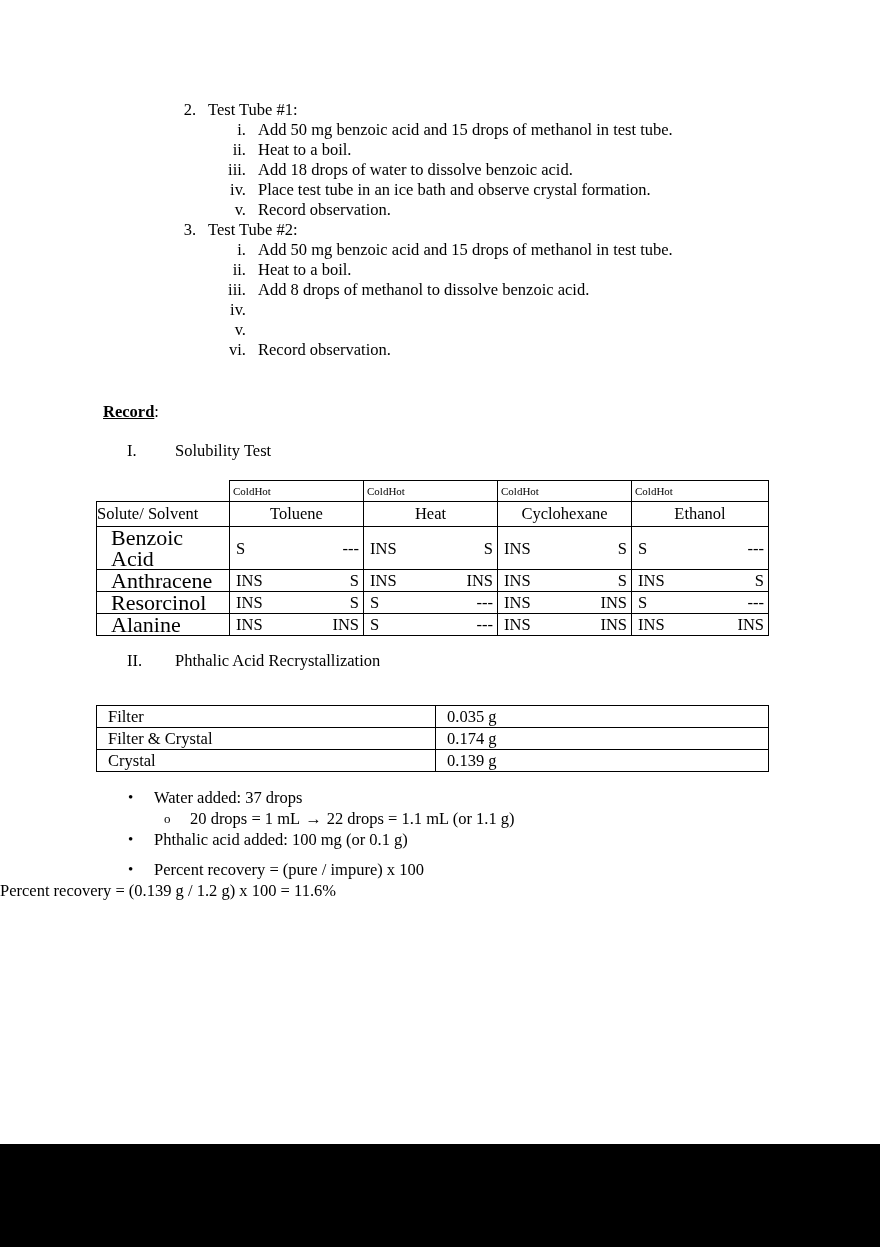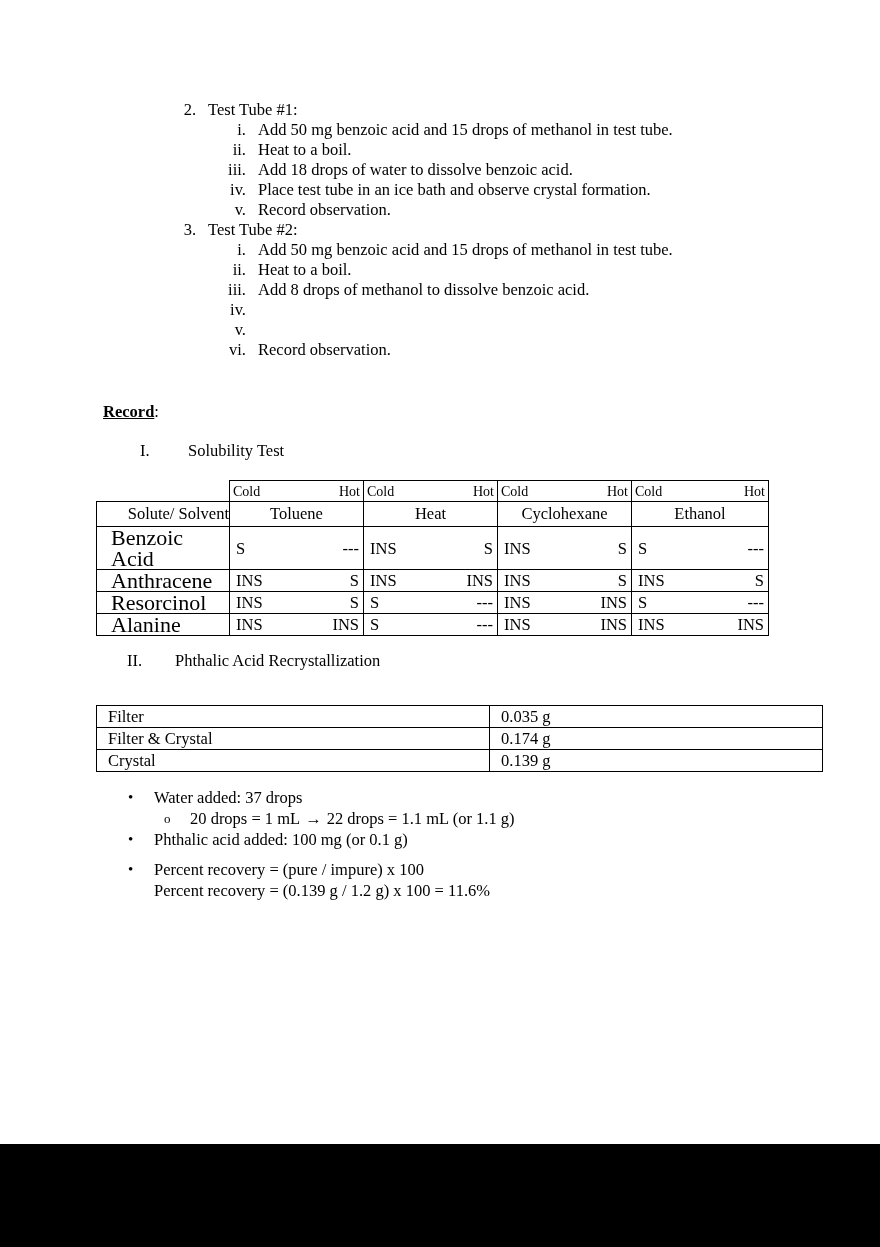--- a/index.html
+++ b/index.html
@@ -103,21 +103,21 @@
   
   .sec-head {
     position: absolute;
     font-size: 16.5px;
     line-height: 20px;
   }
   .sec-head .num {
     display: inline-block;
     width: 48px;
   }
-  #sec-1 { left: 127px; top: 441px; margin-left: 13px; }
+  #sec-1 { left: 127px; top: 441px; }
   #sec-2 { left: 127px; top: 651px; }
 
   
   .sol-table {
     position: absolute;
     left: 96px;
     top: 480px;
     border-collapse: collapse;
     font-size: 16.5px;
     table-layout: fixed;
@@ -133,33 +133,32 @@
   }
   .sol-table .no-border {
     border: none;
   }
   .solute-col { width: 133px; }
   .solv-col { width: 134px; }
   .solv-col-w { width: 137px; }
 
   .ch-split {
     display: flex;
-    justify-content: space-between;
-    font-size: 14px;
+    font-size: 11px;
     padding: 0 3px;
     line-height: 19px;
     font-family: Liberation Serif, serif;
   }
   .solvent-name {
     text-align: center;
     font-size: 16.5px;
     line-height: 24px;
   }
   .solute-head {
-    text-align: right;
+    text-align: left;
     font-size: 16.5px;
     line-height: 24px;
   }
   .solute-cell {
     font-size: 22px;
     padding-left: 14px;
     line-height: 21px;
   }
   .val-split {
     display: flex;
@@ -182,21 +181,21 @@
     table-layout: fixed;
     width: 672px;
   }
   .rec-table td {
     border: 1px solid #000000;
     padding: 0 0 0 11px;
     height: 21px;
     box-sizing: border-box;
     line-height: 21px;
   }
-  .rec-label-col { width: 393px; font-family: Liberation Serif, serif; }
+  .rec-label-col { width: 339px; font-family: Liberation Serif, serif; }
   .rec-val-col { width: 333px; }
 
   
   .bullets {
     position: absolute;
     left: 0;
     top: 787px;
     width: 880px;
   }
   .bl-item {
@@ -225,21 +224,20 @@
     left: 164px;
     top: 0;
     font-size: 13px;
     line-height: 21px;
   }
   .gap-sm { height: 9px; }
   .cont-line {
     position: relative;
     font-size: 16.5px;
     line-height: 21px;
-    padding-left: 154px;
     min-height: 21px;
   }
   .arrow { font-size: 16.5px; }
 </style>
 </head>
 <body>
 
 <div class="page">
   <div class="doc">
 

